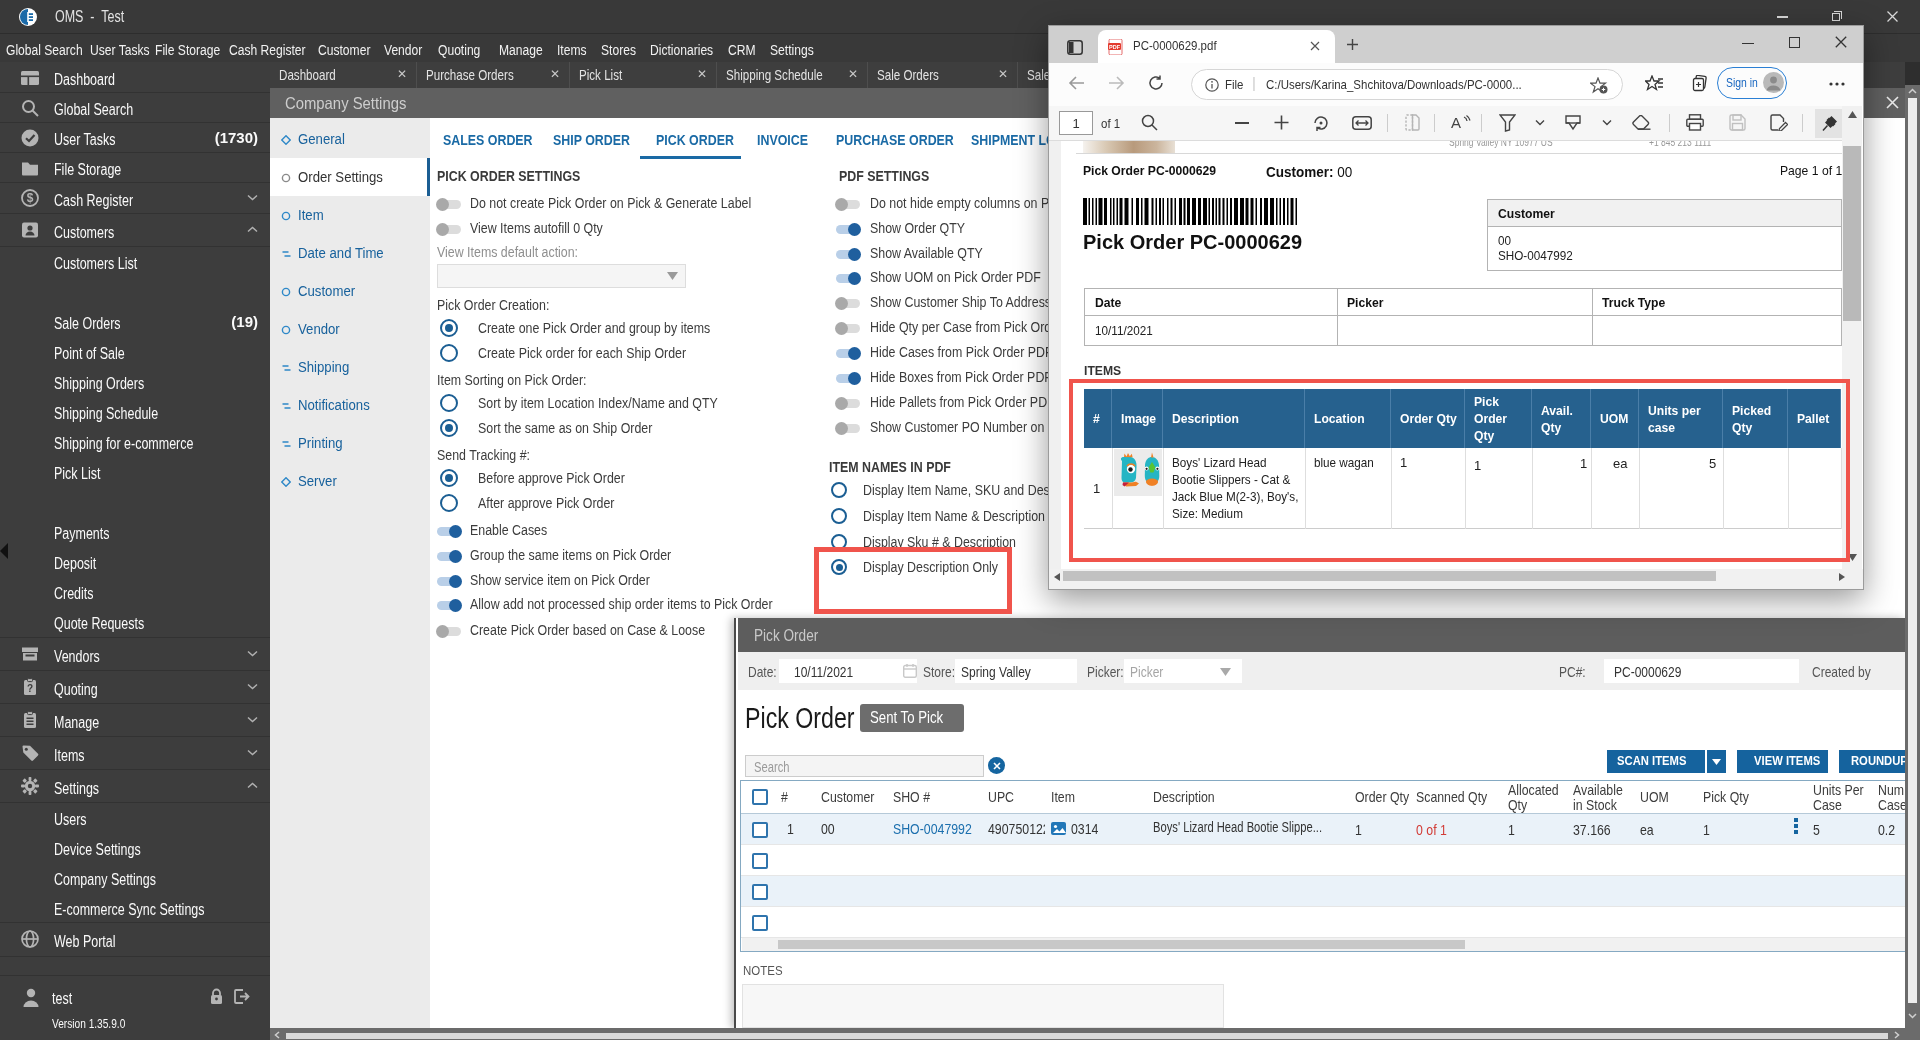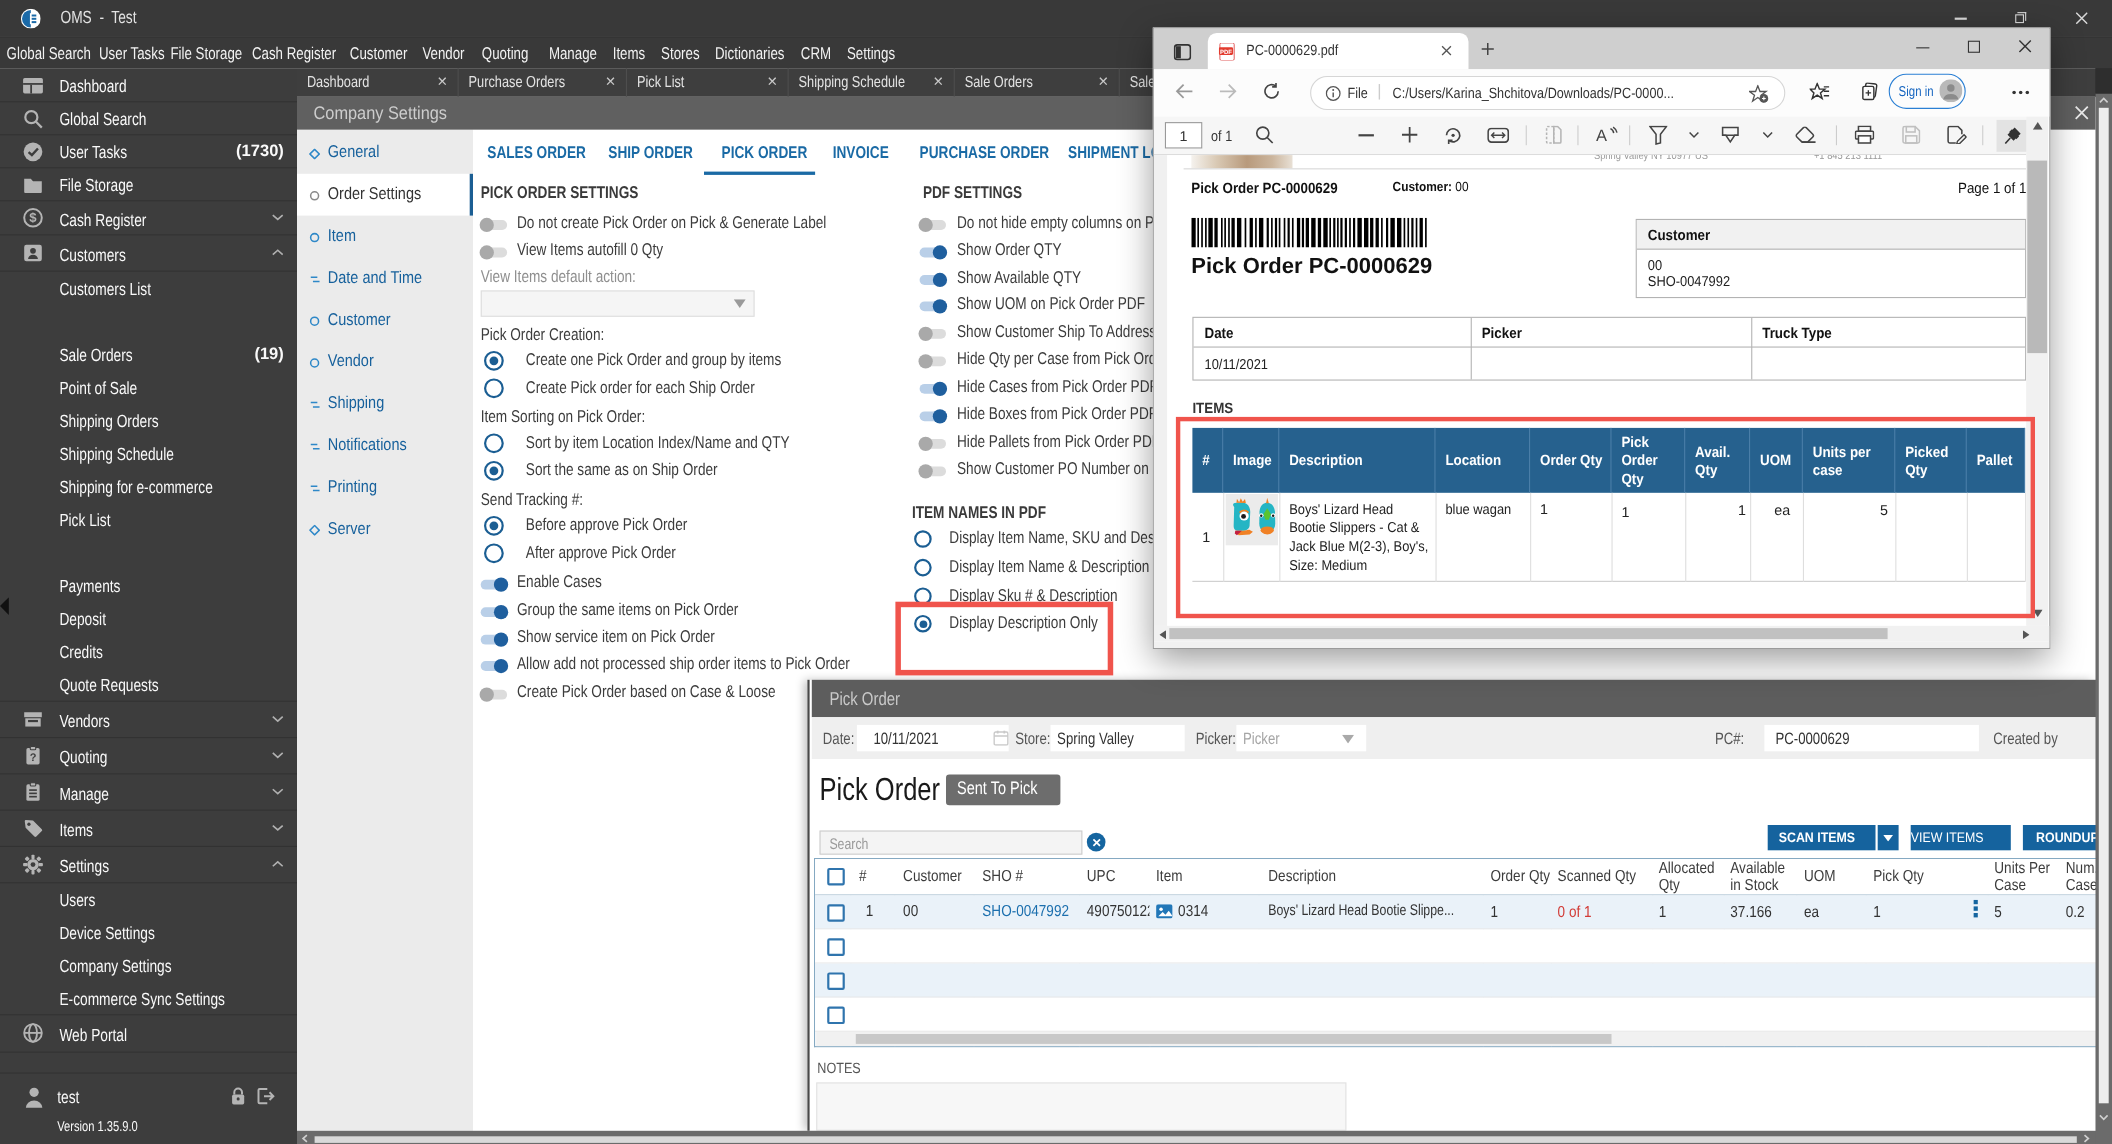--- a/index.html
+++ b/index.html
@@ -596,21 +596,21 @@
       </div>
 <div class="abs" style="left:252px;top:139px;width:17px;height:17px;border-radius:50%;background:#1565a0">
         <svg class="abs" style="left:4.5px;top:4.5px" width="8" height="8" viewBox="0 0 8 8">
           <path d="M1 1 L7 7 M7 1 L1 7" stroke="#fff" stroke-width="1.6"></path>
         </svg>
       </div>
 <div style="position:absolute;top:132px;height:23px;background:#15639e;color:#fff;font-size:12.5px;font-weight:bold;text-align:center;line-height:23px;left:871px;width:98px"><span class="sx9">SCAN ITEMS</span></div>
 <div style="position:absolute;top:132px;height:23px;background:#15639e;color:#fff;font-size:12.5px;font-weight:bold;text-align:center;line-height:23px;left:971px;width:19px"><svg width="9" height="6" viewBox="0 0 9 6" style="vertical-align:middle">
           <path d="M0 0 h9 l-4.5 6 z" fill="#fff"></path>
         </svg></div>
-<div style="position:absolute;top:132px;height:23px;background:#15639e;color:#fff;font-size:12.5px;font-weight:normal;text-align:left;line-height:23px;left:1001px;width:91px"><span class="sx9">VIEW ITEMS</span></div>
+<div style="position:absolute;top:132px;height:23px;background:#15639e;color:#fff;font-size:12.5px;font-weight:bold;text-align:right;line-height:23px;left:1001px;width:91px"><span class="sx9">VIEW ITEMS</span></div>
 <div style="position:absolute;top:132px;height:23px;background:#15639e;color:#fff;font-size:12.5px;font-weight:bold;text-align:center;line-height:23px;left:1103px;width:110px"><span class="sx9">ROUNDUP ITE</span></div>
 <div id="potable">
         <div class="pocol" style="left:32px"></div>
         <div class="pocol" style="left:72px"></div>
         <div class="pocol" style="left:144px"></div>
         <div class="pocol" style="left:240px"></div>
         <div class="pocol" style="left:304px"></div>
         <div class="pocol" style="left:403px"></div>
         <div class="pocol" style="left:607px"></div>
         <div class="pocol" style="left:669px"></div>
@@ -839,21 +839,21 @@
           </svg>
         </div>
       </div>
 <div id="pdfarea">
         <div id="pdfpage">
           <div class="abs" style="left:22px;top:0;width:92px;height:12px;background:linear-gradient(90deg,#f5f2ee 0%,#d9c9b4 25%,#b89a7c 55%,#cbb59d 80%,#e8e0d5 100%)"></div>
           <span class="abs" style="left:388px;top:-4px;font-size:10px;color:#999"><span class="sx85">Spring Valley NY 10977 US</span></span>
           <span class="abs" style="left:588px;top:-4px;font-size:10px;color:#999"><span class="sx85">+1 845 213 1111</span></span>
           <div class="abs" style="left:15px;top:12px;width:766px;height:1px;background:#d8d8d8"></div>
           <span class="abs" style="left:22px;top:22px;font-size:13.5px;font-weight:bold;color:#111"><span class="sx9">Pick Order PC-0000629</span></span>
-          <span class="abs" style="left:205px;top:22px;font-size:12px;color:#111"><span class="sx9"><b>Customer:</b> 00</span></span>
+          <span class="abs" style="left:205px;top:22px;font-size:15px;color:#111"><span class="sx9"><b>Customer:</b> 00</span></span>
           <span class="abs" style="left:719px;top:22px;font-size:13.5px;color:#111"><span class="sx9">Page 1 of 1</span></span>
           <svg class="abs" style="left:22px;top:57px" width="218" height="27" viewBox="0 0 218 27">
             <rect x="0" y="0" width="4" height="27" fill="#000"></rect>
             <rect x="5.5" y="0" width="1.5" height="27" fill="#000"></rect>
             <rect x="9.0" y="0" width="1.5" height="27" fill="#000"></rect>
             <rect x="12.5" y="0" width="1.5" height="27" fill="#000"></rect>
             <rect x="15.5" y="0" width="4" height="27" fill="#000"></rect>
             <rect x="21.0" y="0" width="3" height="27" fill="#000"></rect>
             <rect x="27.0" y="0" width="1.5" height="27" fill="#000"></rect>
             <rect x="30.0" y="0" width="1.5" height="27" fill="#000"></rect>

